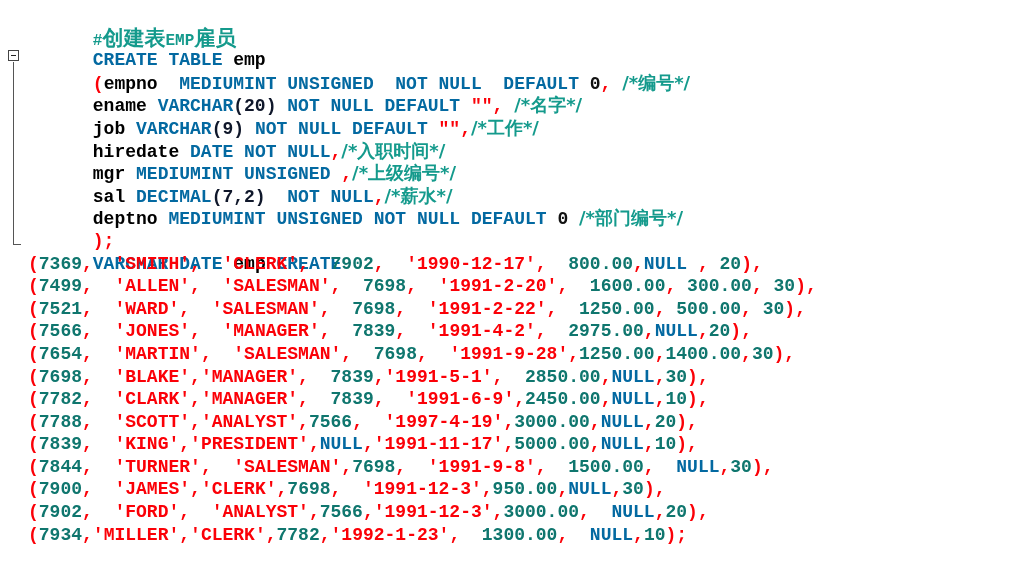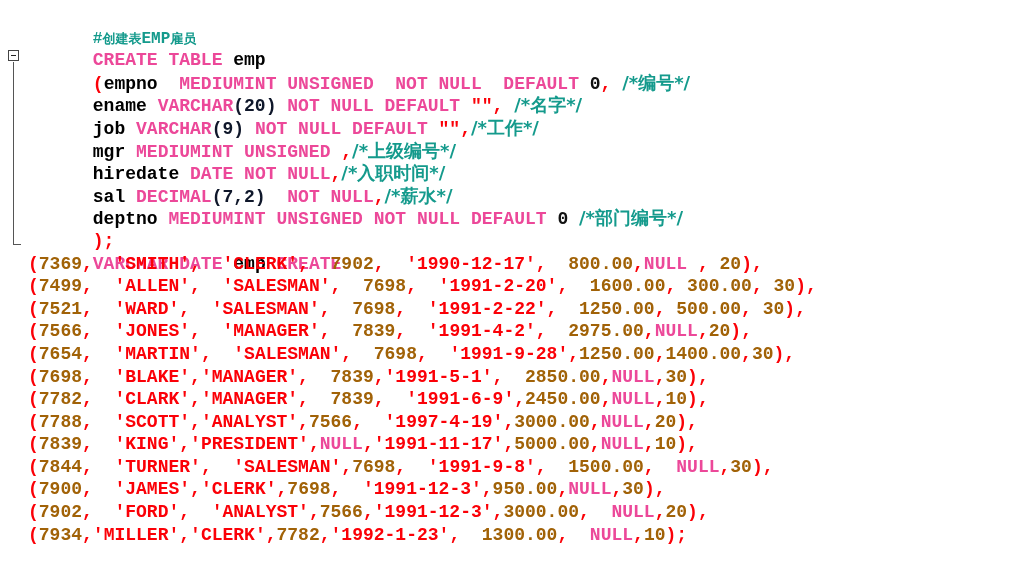--- a/index.html
+++ b/index.html
@@ -36,42 +36,42 @@
     white-space: pre;
     font-size: 18px;
     letter-spacing: 0px;
     padding-left: 28px;
     box-sizing: border-box;
   }
 
   .line .tok { font-size: 18px; }
 
   
-  .kw      { color: #ec4899; font-weight: bold; }
+  .kw      { color: #0369a1; font-weight: bold; }
   .ident   { color: #000000; font-weight: bold; }
-  .num     { color: #a16207; font-weight: bold; }
+  .num     { color: #0f766e; font-weight: bold; }
   .numpar  { color: #0f172a; font-weight: bold; }
   .str     { color: #fb0007; font-weight: bold; }
   .cmt     { color: #149a8c; font-weight: bold; margin-top: 48px; }
   .cmthead { color: #149a8c; font-weight: bold; }
   .punct   { color: #000000; font-weight: bold; }
   .rpunct  { color: #fb0007; font-weight: bold; }
   .pzero   { color: #111111; font-weight: bold; }
 
   
   .cjk {
     font-family: "DejaVu Sans", "Liberation Sans", sans-serif;
     font-weight: bold;
   }
 
   
   .header-line {
     padding-left: 28px;
   }
-  .header-line .cjk { font-size: 13px; }
+  .header-line .cjk { font-size: 21px; }
   .header-line .lat { font-size: 16px; }
 
   
   .fold {
     position: absolute;
     left: 8px;
     top: 50px;
     width: 20px;
     height: 196px;
     pointer-events: none;
@@ -139,25 +139,25 @@
 
     <div class="line">
       <span class="tok ident">ename</span><span class="tok punct"> </span><span class="tok kw">VARCHAR</span><span class="tok numpar">(20)</span><span class="tok punct"> </span><span class="tok kw">NOT NULL</span><span class="tok punct"> </span><span class="tok kw">DEFAULT</span><span class="tok punct"> </span><span class="tok str">""</span><span class="tok rpunct">,</span><span class="tok punct"> </span><span class="tok cmt cjk">/*名字*/</span>
     </div>
 
     <div class="line">
       <span class="tok ident">job</span><span class="tok punct"> </span><span class="tok kw">VARCHAR</span><span class="tok numpar">(9)</span><span class="tok punct"> </span><span class="tok kw">NOT NULL</span><span class="tok punct"> </span><span class="tok kw">DEFAULT</span><span class="tok punct"> </span><span class="tok str">""</span><span class="tok rpunct">,</span><span class="tok cmt cjk">/*工作*/</span>
     </div>
 
     <div class="line">
-      <span class="tok ident">mgr</span><span class="tok punct"> </span><span class="tok kw">MEDIUMINT</span><span class="tok punct"> </span><span class="tok kw">UNSIGNED</span><span class="tok punct"> </span><span class="tok rpunct">,</span><span class="tok cmt cjk">/*上级编号*/</span>
+      <span class="tok ident">hiredate</span><span class="tok punct"> </span><span class="tok kw">DATE</span><span class="tok punct"> </span><span class="tok kw">NOT NULL</span><span class="tok rpunct">,</span><span class="tok cmt cjk">/*入职时间*/</span>
     </div>
 
     <div class="line">
-      <span class="tok ident">hiredate</span><span class="tok punct"> </span><span class="tok kw">DATE</span><span class="tok punct"> </span><span class="tok kw">NOT NULL</span><span class="tok rpunct">,</span><span class="tok cmt cjk">/*入职时间*/</span>
+      <span class="tok ident">mgr</span><span class="tok punct"> </span><span class="tok kw">MEDIUMINT</span><span class="tok punct"> </span><span class="tok kw">UNSIGNED</span><span class="tok punct"> </span><span class="tok rpunct">,</span><span class="tok cmt cjk">/*上级编号*/</span>
     </div>
 
     <div class="line">
       <span class="tok ident">sal</span><span class="tok punct"> </span><span class="tok kw">DECIMAL</span><span class="tok numpar">(7,2)</span><span class="tok punct">  </span><span class="tok kw">NOT NULL</span><span class="tok rpunct">,</span><span class="tok cmt cjk">/*薪水*/</span>
     </div>
 
 
     <div class="line">
       <span class="tok ident">deptno</span><span class="tok punct"> </span><span class="tok kw">MEDIUMINT</span><span class="tok punct"> </span><span class="tok kw">UNSIGNED</span><span class="tok punct"> </span><span class="tok kw">NOT NULL</span><span class="tok punct"> </span><span class="tok kw">DEFAULT</span><span class="tok punct"> </span><span class="tok pzero">0</span><span class="tok punct"> </span><span class="tok cmt cjk">/*部门编号*/</span>
     </div>

